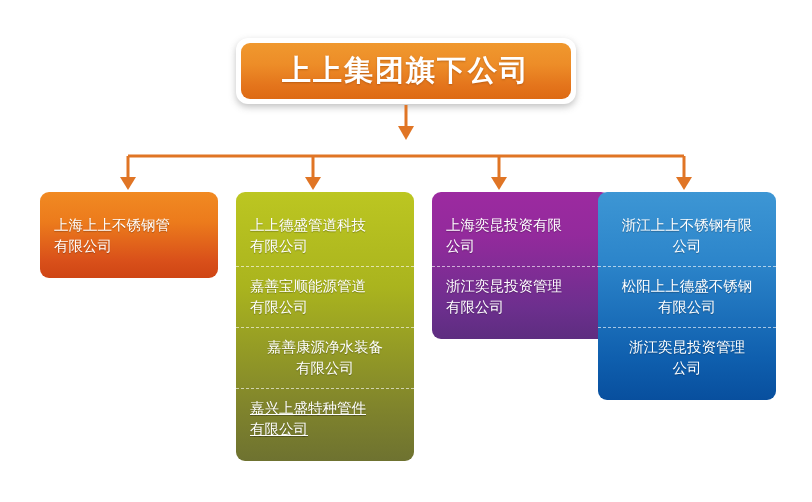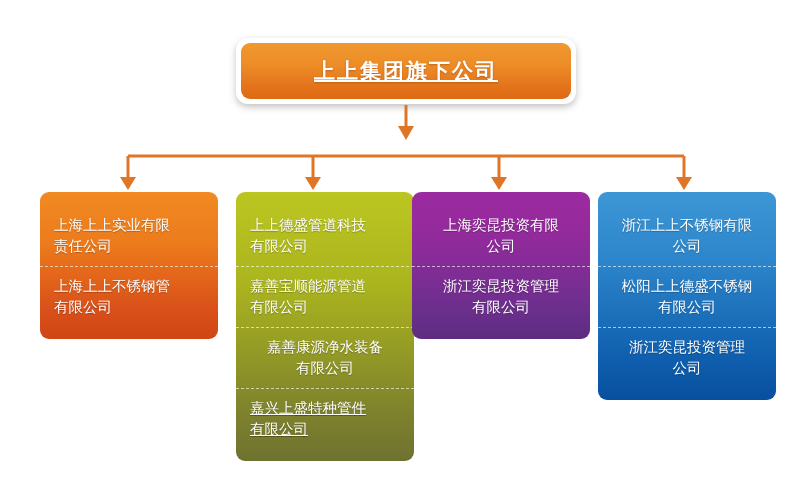--- a/index.html
+++ b/index.html
@@ -39,26 +39,25 @@
     right: 5px;
     bottom: 5px;
     border-radius: 9px;
     background: linear-gradient(to bottom, #f0982e 0%, #ed8d28 38%, #e4751c 75%, #dd6a14 100%);
     display: flex;
     align-items: center;
     justify-content: center;
   }
   .root-label {
     color: #ffffff;
-    font-size: 21px;
+    font-size: 29px;
     font-weight: bold;
     letter-spacing: 2px;
     text-shadow: 0 1px 2px rgba(140,60,0,0.45);
     white-space: nowrap;
-    text-decoration: underline;
   }
 
   
   .conn-svg {
     position: absolute;
     left: 0;
     top: 0;
     width: 812px;
     height: 502px;
     pointer-events: none;
@@ -160,22 +159,20 @@
       <polygon points="491,177 507,177 499,190"></polygon>
       <polygon points="676,177 692,177 684,190"></polygon>
     </g>
   </svg>
 
   <div class="card col-orange" style="left:40px;">
     <div class="card-outer-shadow"></div>
     <div class="card-shade-right"></div>
     <div class="card-shade-bottom"></div>
     <div class="card-body">
-      <div class="entry" style="white-space: pre-line;">上海上上实业有限
-责任公司</div>
       <div class="entry" style="white-space: pre-line;">上海上上不锈钢管
 有限公司</div>
     </div>
   </div>
 
   <div class="card col-olive" style="left:236px;">
     <div class="card-outer-shadow"></div>
     <div class="card-shade-right"></div>
     <div class="card-shade-bottom"></div>
     <div class="card-body">
@@ -183,21 +180,21 @@
 有限公司</div>
       <div class="entry" style="white-space: pre-line;">嘉善宝顺能源管道
 有限公司</div>
       <div class="entry" style="white-space: pre-line; text-align: center;">嘉善康源净水装备
 有限公司</div>
       <div class="entry" style="white-space: pre-line; text-decoration: underline;">嘉兴上盛特种管件
 有限公司</div>
     </div>
   </div>
 
-  <div class="card col-purple" style="left:412px;text-align:center;">
+  <div class="card col-purple" style="left:432px;">
     <div class="card-outer-shadow"></div>
     <div class="card-shade-right"></div>
     <div class="card-shade-bottom"></div>
     <div class="card-body">
       <div class="entry" style="white-space: pre-line;">上海奕昆投资有限
 公司</div>
       <div class="entry" style="white-space: pre-line;">浙江奕昆投资管理
 有限公司</div>
     </div>
   </div>

